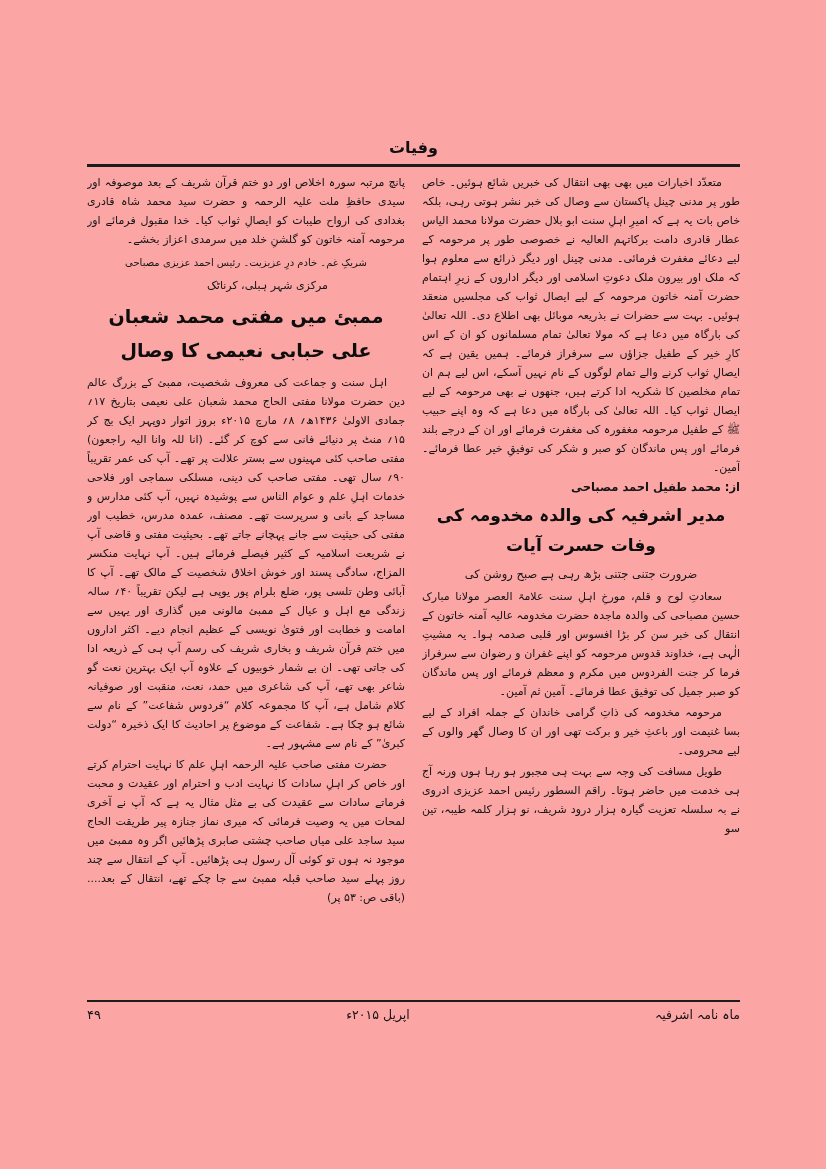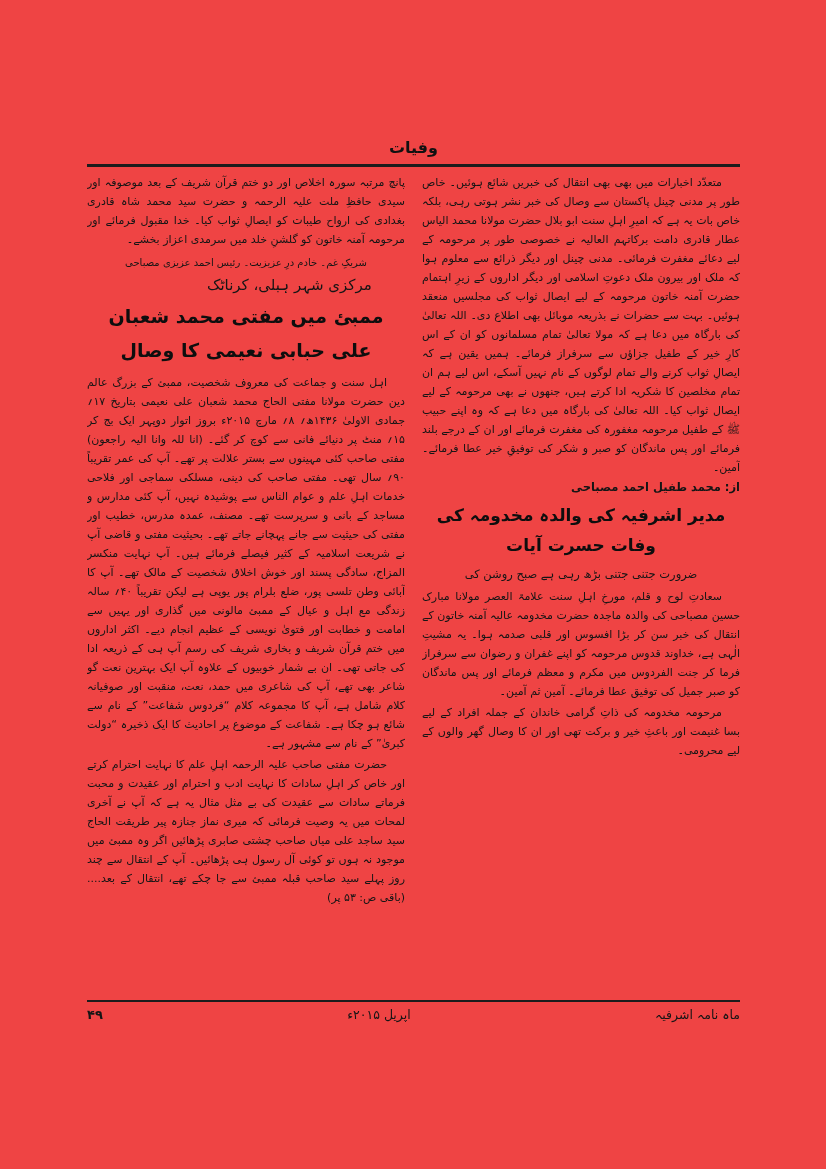--- a/index.html
+++ b/index.html
@@ -3,21 +3,21 @@
 <meta charset="utf-8">
 <style>
   html, body { margin: 0; padding: 0; background: #ffffff; }
   body {
     width: 826px; height: 1169px;
     font-family: "DejaVu Sans", sans-serif;
     color: #151515;
     position: relative;
     overflow: hidden;
   }
-  .sheet { position: absolute; inset: 0; background: #ef4444; }
+  .sheet { position: absolute; inset: 0; background: #fca5a5; }
   .content { position: absolute; left: 87px; right: 86px; top: 138px; }
   .page-header { text-align: center; }
   .page-title {
     font-weight: bold; font-size: 16px; letter-spacing: 1px;
     color: #111;
   }
   .header-rule {
     margin-top: 7px;
     border-top: 3px solid #1c1c1c;
   }
@@ -61,54 +61,55 @@
     text-align: center;
   }
   .signature {
     margin: 4px 0;
     font-size: 10px;
     line-height: 19px;
     text-align: center;
   }
   .location {
     margin: 0 0 2px 0;
-    font-size: 15px;
+    font-size: 11px;
     line-height: 19px;
     text-align: left;
     padding-left: 120px;
   }
   .footer { position: absolute; left: 87px; right: 86px; top: 1000px; }
   .footer-rule { border-top: 2px solid #1c1c1c; }
   .footer-row {
     direction: rtl;
     display: flex; justify-content: space-between; align-items: baseline;
     padding-top: 5px;
     font-size: 12.5px;
   }
-  .footer-row .pg { font-size: 13px; font-weight: bold; }
+  .footer-row .pg { font-size: 13px; }
 </style>
 </head>
 <body>
 
 <div class="sheet">
   <div class="content">
     <div class="page-header">
       <span class="page-title">وفیات</span>
     </div>
     <div class="header-rule"></div>
 
     <div class="columns">
 
       <div class="col">
         <p class="para indent">متعدّد اخبارات میں بھی بھی انتقال کی خبریں شائع ہوئیں۔ خاص طور پر مدنی چینل پاکستان سے وصال کی خبر نشر ہوتی رہی، بلکہ خاص بات یہ ہے کہ امیرِ اہلِ سنت ابو بلال حضرت مولانا محمد الیاس عطار قادری دامت برکاتہم العالیہ نے خصوصی طور پر مرحومہ کے لیے دعائے مغفرت فرمائی۔ مدنی چینل اور دیگر ذرائع سے معلوم ہوا کہ ملک اور بیرون ملک دعوتِ اسلامی اور دیگر اداروں کے زیرِ اہتمام حضرت آمنہ خاتون مرحومہ کے لیے ایصال ثواب کی مجلسیں منعقد ہوئیں۔ بہت سے حضرات نے بذریعہ موبائل بھی اطلاع دی۔ اللہ تعالیٰ کی بارگاہ میں دعا ہے کہ مولا تعالیٰ تمام مسلمانوں کو ان کے اس کارِ خیر کے طفیل جزاؤں سے سرفراز فرمائے۔ ہمیں یقین ہے کہ ایصالِ ثواب کرنے والے تمام لوگوں کے نام نہیں آسکے، اس لیے ہم ان تمام مخلصین کا شکریہ ادا کرتے ہیں، جنھوں نے بھی مرحومہ کے لیے ایصال ثواب کیا۔ اللہ تعالیٰ کی بارگاہ میں دعا ہے کہ وہ اپنے حبیب ﷺ کے طفیل مرحومہ مغفورہ کی مغفرت فرمائے اور ان کے درجے بلند فرمائے اور پس ماندگان کو صبر و شکر کی توفیقِ خیر عطا فرمائے۔ آمین۔</p>
         <p class="byline">از: محمد طفیل احمد مصباحی</p>
         <h2 class="heading">مدیر اشرفیہ کی والدہ مخدومہ کی وفات حسرت آیات</h2>
         <p class="verse">ضرورت جتنی جتنی بڑھ رہی ہے صبح روشن کی</p>
         <p class="para indent">سعادتِ لوح و قلم، مورخِ اہلِ سنت علامۃ العصر مولانا مبارک حسین مصباحی کی والدہ ماجدہ حضرت مخدومہ عالیہ آمنہ خاتون کے انتقال کی خبر سن کر بڑا افسوس اور قلبی صدمہ ہوا۔ یہ مشیتِ الٰہی ہے، خداوند قدوس مرحومہ کو اپنے غفران و رضوان سے سرفراز فرما کر جنت الفردوس میں مکرم و معظم فرمائے اور پس ماندگان کو صبر جمیل کی توفیق عطا فرمائے۔ آمین ثم آمین۔</p>
         <p class="para indent">مرحومہ مخدومہ کی ذاتِ گرامی خاندان کے جملہ افراد کے لیے بسا غنیمت اور باعثِ خیر و برکت تھی اور ان کا وصال گھر والوں کے لیے محرومی۔</p>
+        <p class="para indent">طویل مسافت کی وجہ سے بہت ہی مجبور ہو رہا ہوں ورنہ آج ہی خدمت میں حاضر ہوتا۔ راقم السطور رئیس احمد عزیزی ادروی نے بہ سلسلہ تعزیت گیارہ ہزار درود شریف، نو ہزار کلمہ طیبہ، تین سو</p>
       </div>
 
       <div class="col">
         <p class="para">پانچ مرتبہ سورہ اخلاص اور دو ختم قرآن شریف کے بعد موصوفہ اور سیدی حافظِ ملت علیہ الرحمہ و حضرت سید محمد شاہ قادری بغدادی کی ارواح طیبات کو ایصالِ ثواب کیا۔ خدا مقبول فرمائے اور مرحومہ آمنہ خاتون کو گلشنِ خلد میں سرمدی اعزاز بخشے۔</p>
         <p class="signature">شریکِ غم۔ خادم درِ عزیزیت۔ رئیس احمد عزیزی مصباحی</p>
         <p class="location">مرکزی شہر ہبلی، کرناٹک</p>
         <h2 class="heading heading-large">ممبئ میں مفتی محمد شعبان علی حبابی نعیمی کا وصال</h2>
         <p class="para indent">اہل سنت و جماعت کی معروف شخصیت، ممبئ کے بزرگ عالم دین حضرت مولانا مفتی الحاج محمد شعبان علی نعیمی بتاریخ ۱۷؍ جمادی الاولیٰ ۱۴۳۶ھ؍ ۸؍ مارچ ۲۰۱۵ء بروز اتوار دوپہر ایک بج کر ۱۵؍ منٹ پر دنیائے فانی سے کوچ کر گئے۔ (انا للہ وانا الیہ راجعون) مفتی صاحب کئی مہینوں سے بستر علالت پر تھے۔ آپ کی عمر تقریباً ۹۰؍ سال تھی۔ مفتی صاحب کی دینی، مسلکی سماجی اور فلاحی خدمات اہلِ علم و عوام الناس سے پوشیدہ نہیں، آپ کئی مدارس و مساجد کے بانی و سرپرست تھے۔ مصنف، عمدہ مدرس، خطیب اور مفتی کی حیثیت سے جانے پہچانے جاتے تھے۔ بحیثیت مفتی و قاضی آپ نے شریعت اسلامیہ کے کثیر فیصلے فرمائے ہیں۔ آپ نہایت منکسر المزاج، سادگی پسند اور خوش اخلاق شخصیت کے مالک تھے۔ آپ کا آبائی وطن تلسی پور، ضلع بلرام پور یوپی ہے لیکن تقریباً ۴۰؍ سالہ زندگی مع اہل و عیال کے ممبئ مالونی میں گذاری اور یہیں سے امامت و خطابت اور فتویٰ نویسی کے عظیم انجام دیے۔ اکثر اداروں میں ختم قرآن شریف و بخاری شریف کی رسم آپ ہی کے ذریعہ ادا کی جاتی تھی۔ ان بے شمار خوبیوں کے علاوہ آپ ایک بہترین نعت گو شاعر بھی تھے، آپ کی شاعری میں حمد، نعت، منقبت اور صوفیانہ کلام شامل ہے، آپ کا مجموعہ کلام “فردوس شفاعت” کے نام سے شائع ہو چکا ہے۔ شفاعت کے موضوع پر احادیث کا ایک ذخیرہ “دولت کبریٰ” کے نام سے مشہور ہے۔</p>
         <p class="para indent">حضرت مفتی صاحب علیہ الرحمہ اہلِ علم کا نہایت احترام کرتے اور خاص کر اہلِ سادات کا نہایت ادب و احترام اور عقیدت و محبت فرماتے سادات سے عقیدت کی بے مثل مثال یہ ہے کہ آپ نے آخری لمحات میں یہ وصیت فرمائی کہ میری نماز جنازہ پیر طریقت الحاج سید ساجد علی میاں صاحب چشتی صابری پڑھائیں اگر وہ ممبئ میں موجود نہ ہوں تو کوئی آل رسول ہی پڑھائیں۔ آپ کے انتقال سے چند روز پہلے سید صاحب قبلہ ممبئ سے جا چکے تھے، انتقال کے بعد....(باقی ص: ۵۳ پر)</p>
       </div>

